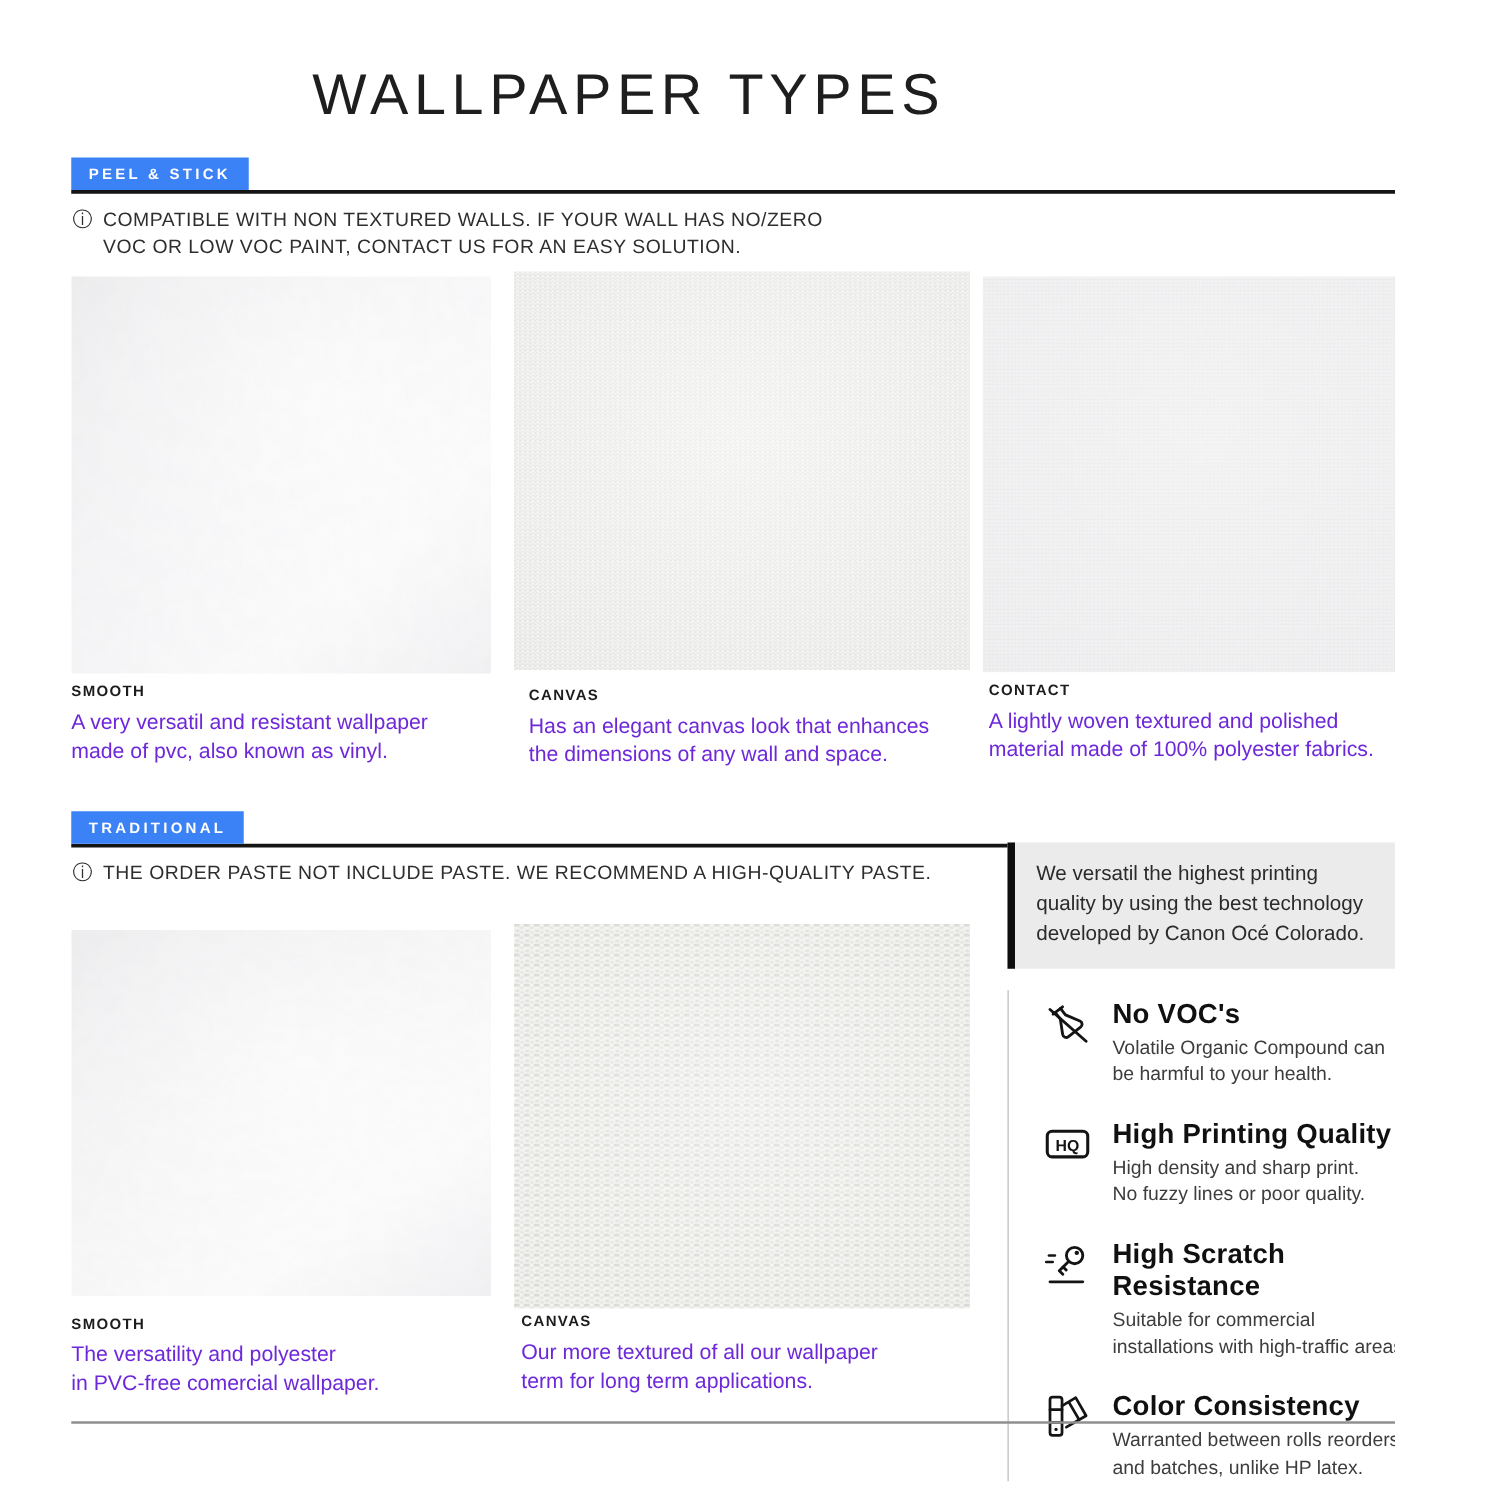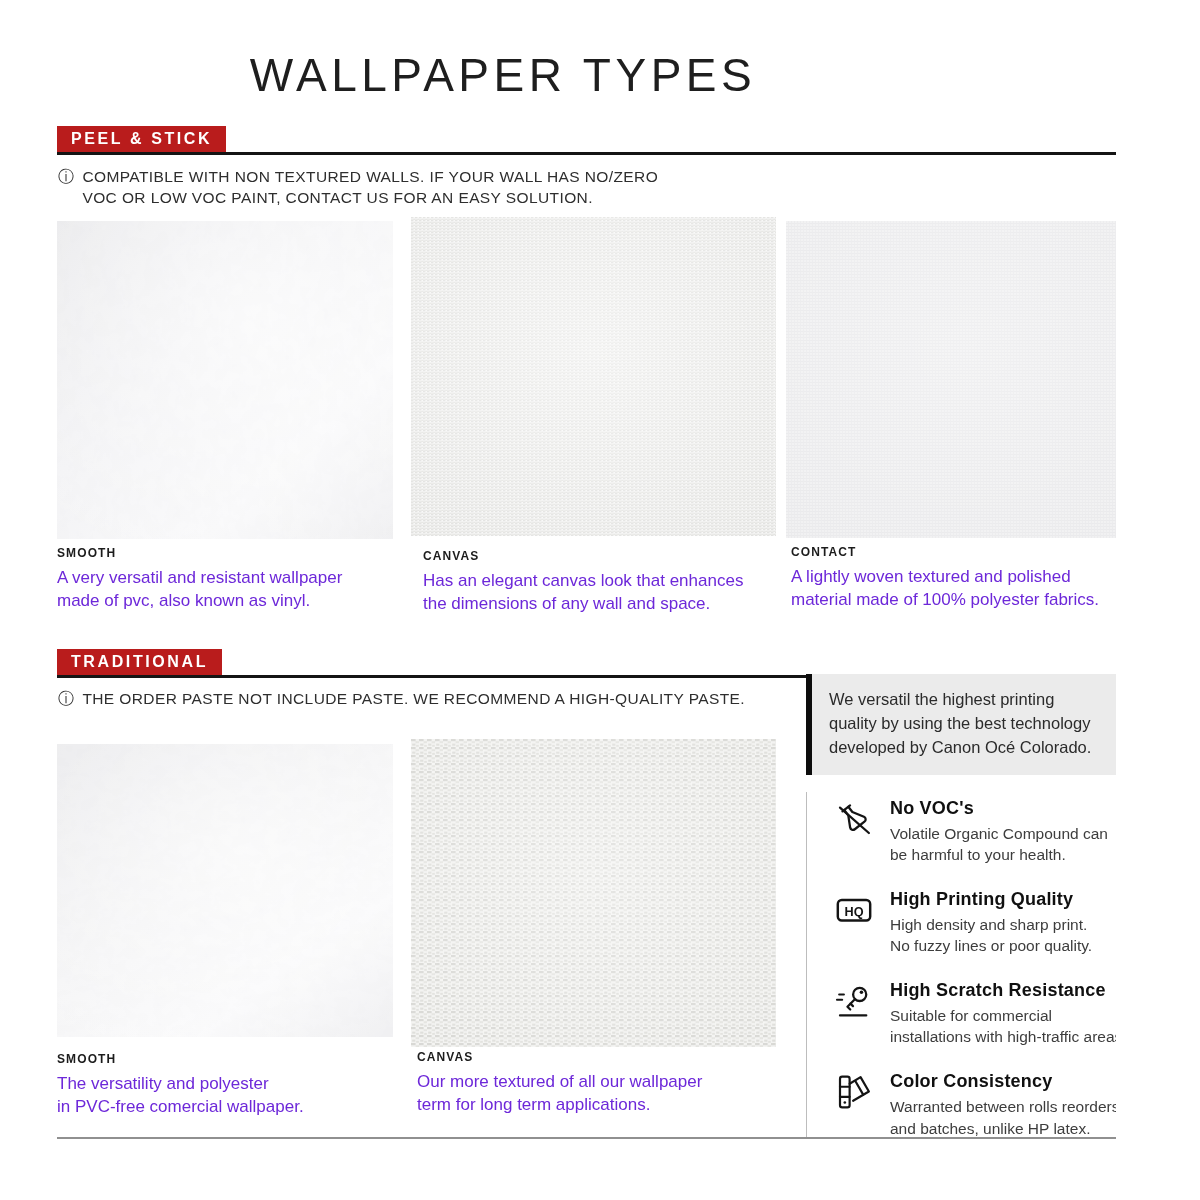--- a/index.html
+++ b/index.html
@@ -10,22 +10,22 @@
     position:absolute; left:57px; top:48px; width:892px;
     text-align:center; font-size:46px; font-weight:300;
     letter-spacing:4.5px; color:#1e1e1e; white-space:nowrap;
   }
 
   .section-head {
     position:absolute; left:57px; width:1083px;
     border-bottom:3px solid #141414; height:26px;
   }
   .section-label {
-    display:inline-block; background:#b91c1c; color:#ffffff;
-    font-size:16px; font-weight:700; letter-spacing:2.6px;
+    display:inline-block; background:#3b82f6; color:#ffffff;
+    font-size:12px; font-weight:700; letter-spacing:2.6px;
     line-height:26px; padding:0 14px; height:26px; vertical-align:bottom;
   }
   .head-peel { top:126px; }
   .head-traditional { top:649px; }
 
   .info-note {
     position:absolute; left:58px; display:flex; gap:8px;
     font-size:15.5px; color:#2e2e2e; letter-spacing:0.4px;
   }
   .note-peel { top:166px; }
@@ -58,21 +58,21 @@
   }
 
   .features {
     position:absolute; left:806px; top:792px; width:340px; box-sizing:border-box;
     border-left:1px solid #bdbdbd; padding:6px 0 0 26px;
     display:flex; flex-direction:column; gap:24px;
   }
   .feature { display:flex; gap:15px; align-items:flex-start; }
   .feature-icon { width:42px; height:42px; flex:0 0 42px; }
   .feature-icon svg { display:block; width:42px; height:42px; }
-  .feature-title { font-size:18px; font-weight:700; color:#101010; margin-bottom:4px; letter-spacing:0.2px; }
+  .feature-title { font-size:22px; font-weight:700; color:#101010; margin-bottom:4px; letter-spacing:0.2px; }
   .feature-desc { font-size:15.5px; color:#3d3d3d; line-height:1.36; white-space:pre-line; }
 
   .bottom-rule { position:absolute; left:57px; top:1137px; width:1083px; height:2px; background:#909090; }
 </style>
 </head>
 <body>
 
 <div class="page">
 
   <div class="title">WALLPAPER TYPES</div>

